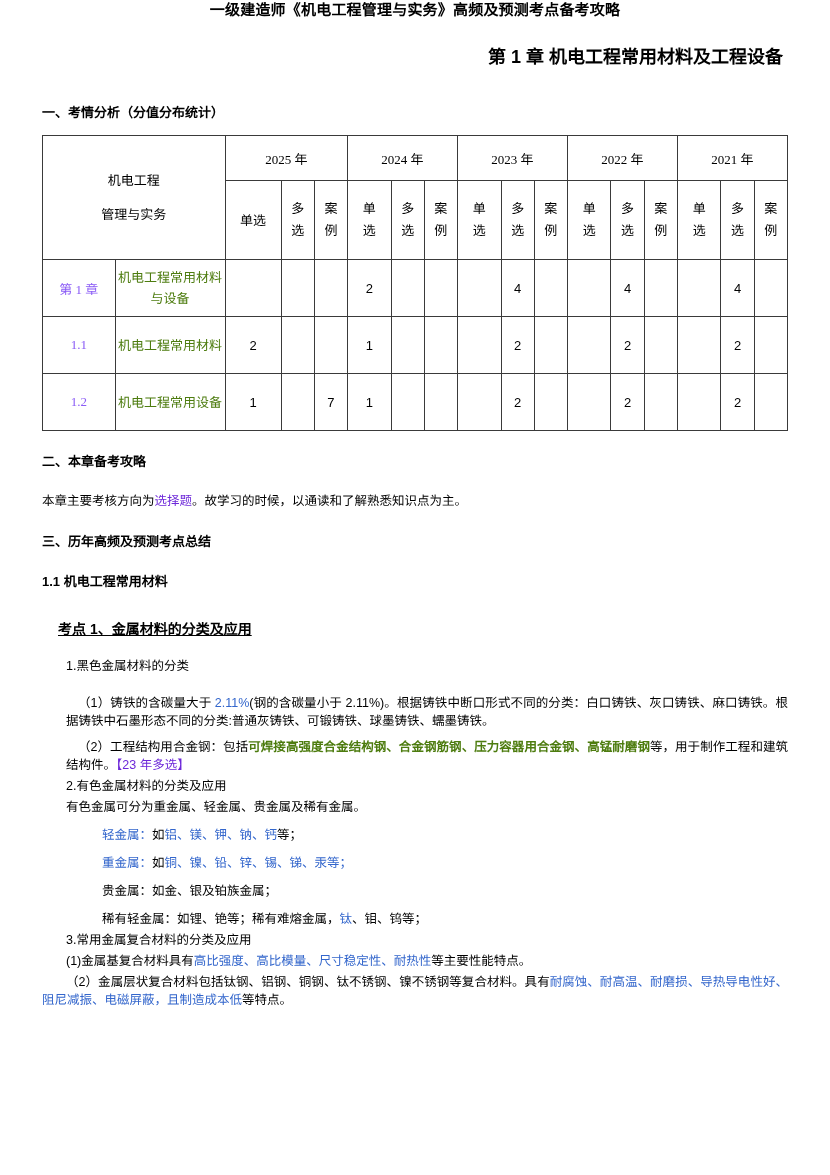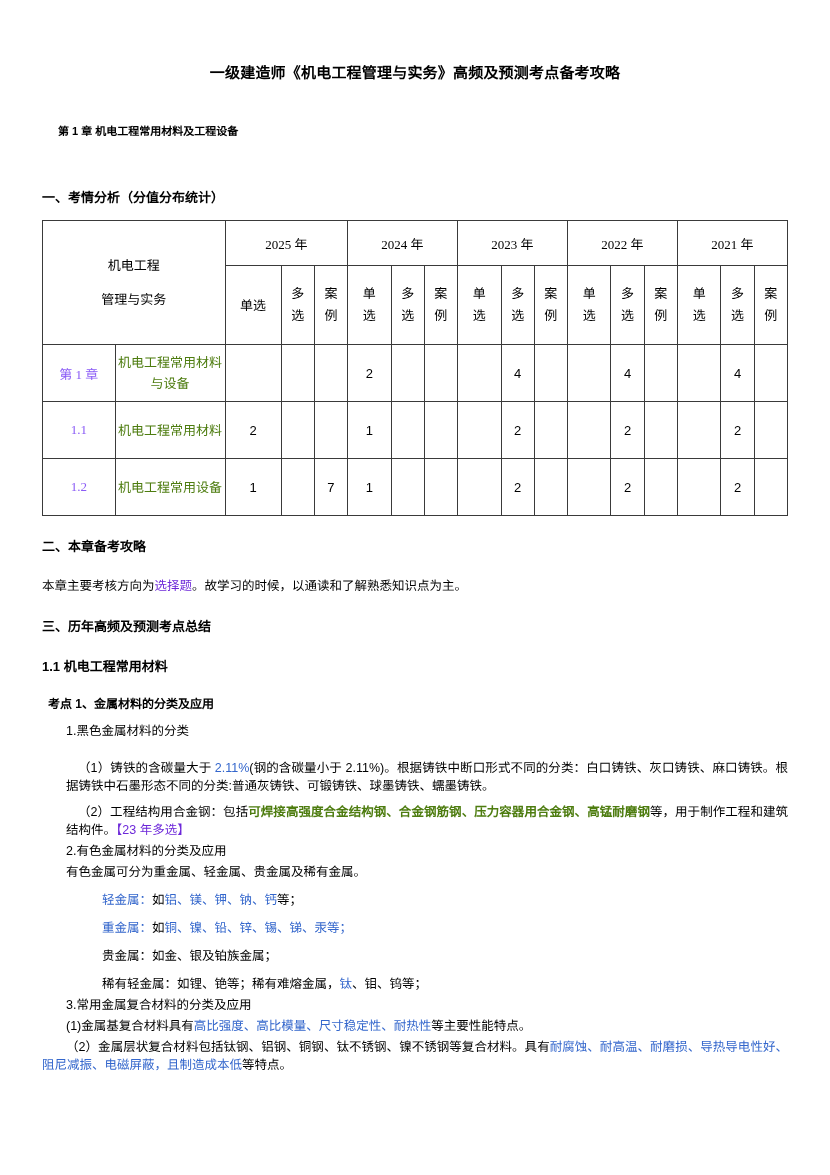--- a/index.html
+++ b/index.html
@@ -23,28 +23,27 @@
     padding: 0 42px;
   }
 
   
   .doc-title {
     text-align: center;
     font-size: 15px;
     font-weight: bold;
     letter-spacing: .2px;
     margin: 0;
-    padding-top: 63px;
     line-height: 20px;
   }
   .doc-subtitle {
-    text-align: left;
-    font-size: 11px;
-    font-weight: bold;
-    margin: 16px;
+    text-align: right;
+    font-size: 18px;
+    font-weight: bold;
+    margin: 5px;
     padding-top: 22px;
     line-height: 20px;
   }
 
   
   .sec-head {
     font-size: 13px;
     font-weight: bold;
     margin: 0;
     line-height: 18px;
@@ -53,25 +52,26 @@
   .sec-2 { padding-top: 22px; }
   .sec-3 { padding-top: 23px; }
   .sub-head {
     font-size: 13px;
     font-weight: bold;
     margin: 0;
     line-height: 18px;
     padding-top: 22px;
   }
   .kaodian-head {
-    font-size: 12px;
-    font-weight: bold;
-    margin: 6px;
+    font-size: 14px;
+    font-weight: bold;
+    margin: 16px;
     line-height: 17px;
     padding-top: 14px;
+    text-decoration: underline;
   }
 
   
   p.body {
     font-size: 12.5px;
     line-height: 18px;
     margin: 0;
     text-align: justify;
   }
   .gap-para { padding-top: 21px; }

